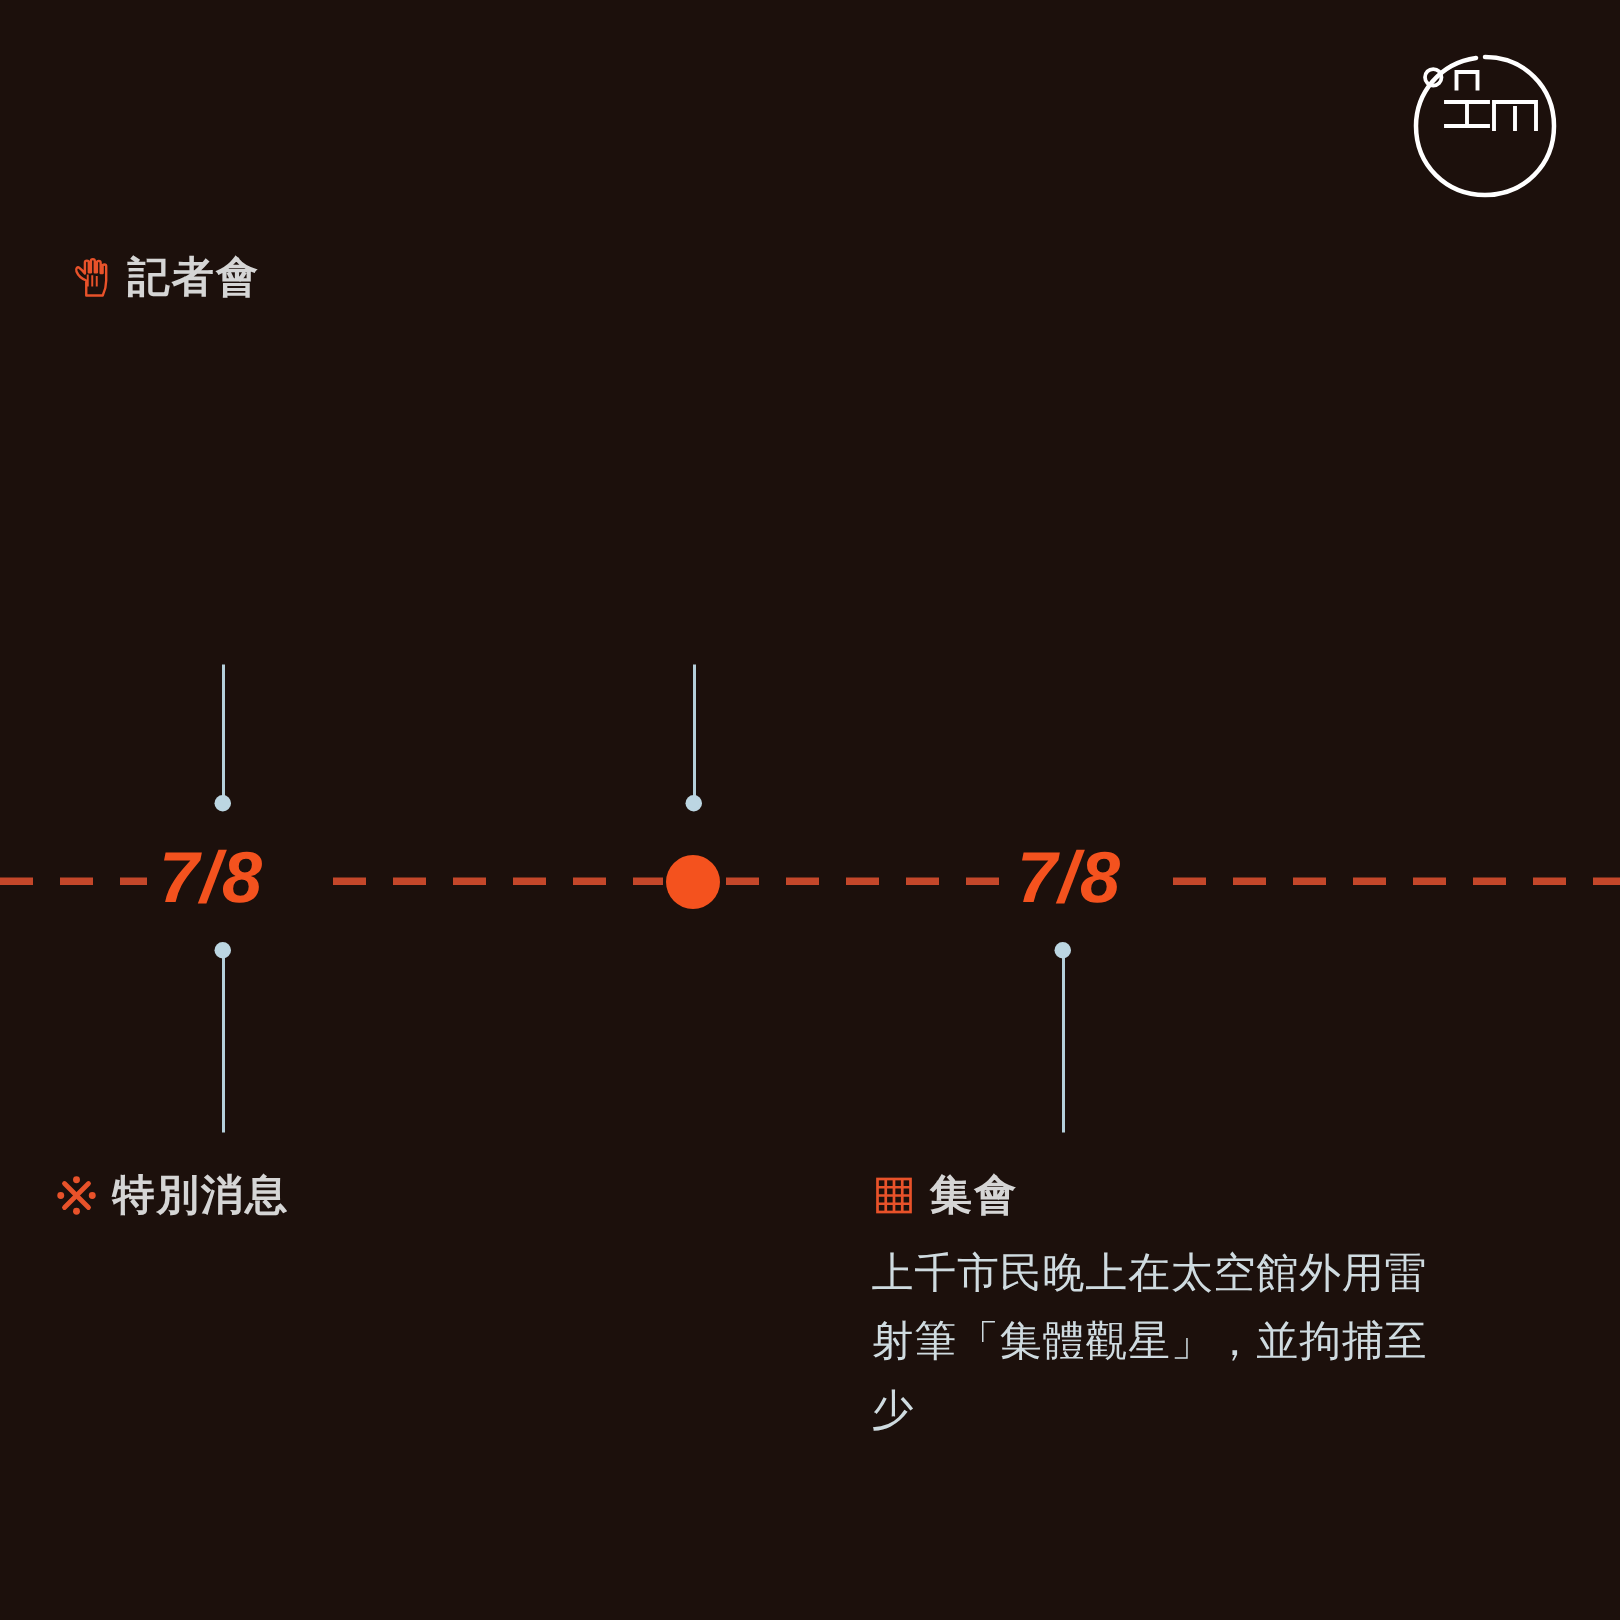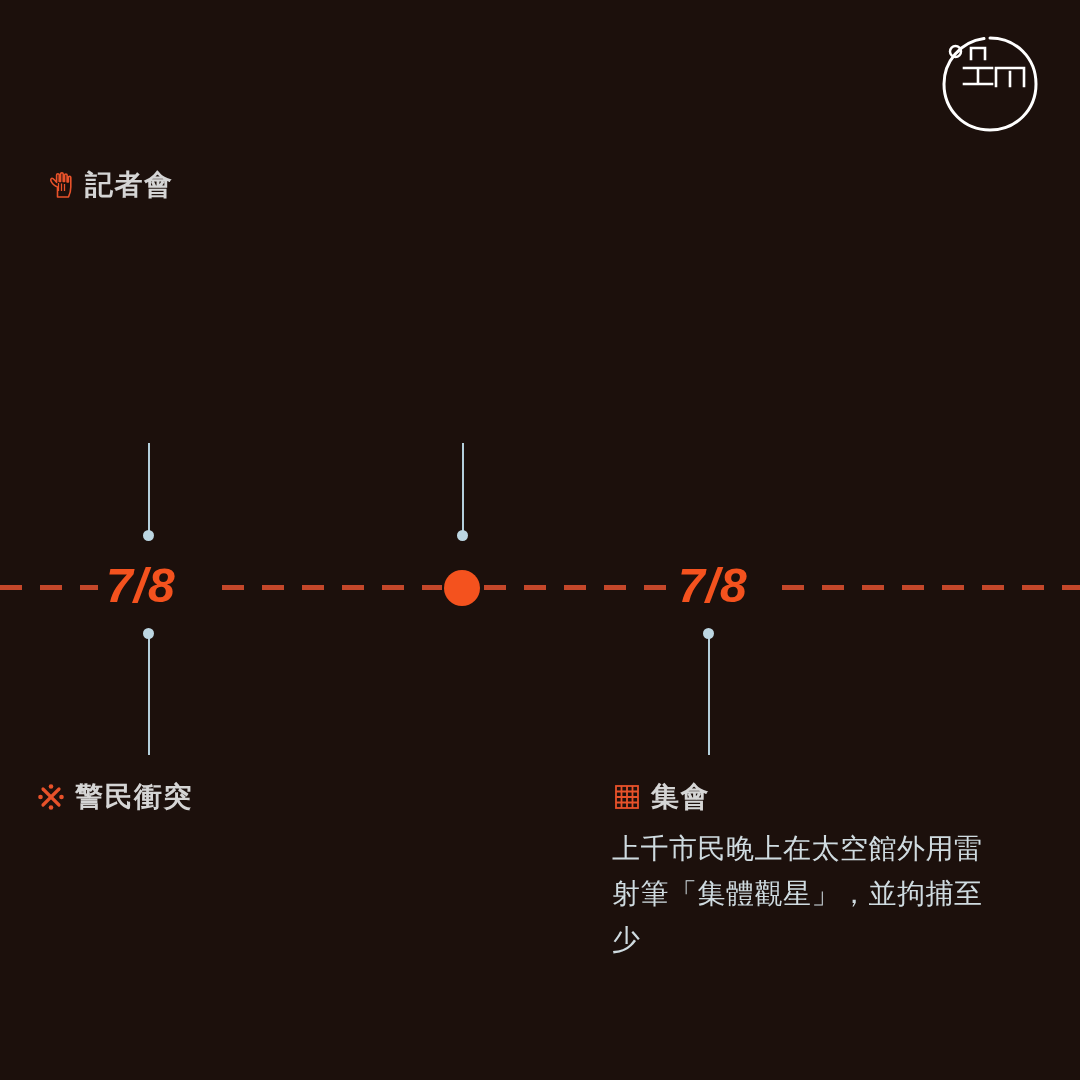--- a/index.html
+++ b/index.html
@@ -94,21 +94,21 @@
     line-height: 1.62;
     color: #cfdbe0;
     letter-spacing: 0.5px;
     font-weight: 400;
   }
 
   
   #ev-press     { top: 168px; left: 46px;  width: 345px; }
   #ev-arrest    { top: 168px; left: 428px; width: 580px; }
   #ev-special   { top: 780px; left: 36px;  width: 545px; }
-  #ev-assembly  { top: 780px; left: 612px; width: 385px; }
+  #ev-assembly  { top: 780px; left: 581px; width: 385px; }
 
   #ev-special .event-head,
   #ev-assembly .event-head { margin-bottom: 12px; }
 
   
   .timeline-axis {
     position: absolute;
     left: 0;
     top: 585px;
     width: 1080px;
@@ -234,21 +234,21 @@
             <path d="M23 7 L7 23"></path>
           </g>
           <g fill="#e8522a">
             <circle cx="15" cy="4.5" r="2.3"></circle>
             <circle cx="15" cy="25.5" r="2.3"></circle>
             <circle cx="4.5" cy="15" r="2.3"></circle>
             <circle cx="25.5" cy="15" r="2.3"></circle>
           </g>
         </svg>
       </span>
-      <span class="head-label">警民衝突</span>
+      <span class="head-label">特別消息</span>
     </div>
   </div>
 
   <div class="event" id="ev-assembly">
     <div class="event-head">
       <span class="head-icon">
         <svg width="28" height="28" viewBox="0 0 28 28">
           <g stroke="#e8522a" stroke-width="1.8" fill="none">
             <rect x="3" y="3" width="22" height="22"></rect>
             <path d="M8.5 3 L8.5 25 M14 3 L14 25 M19.5 3 L19.5 25"></path>

